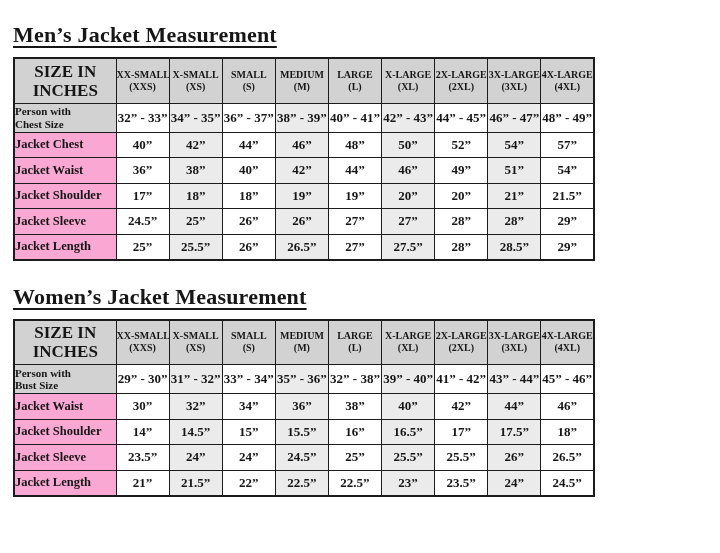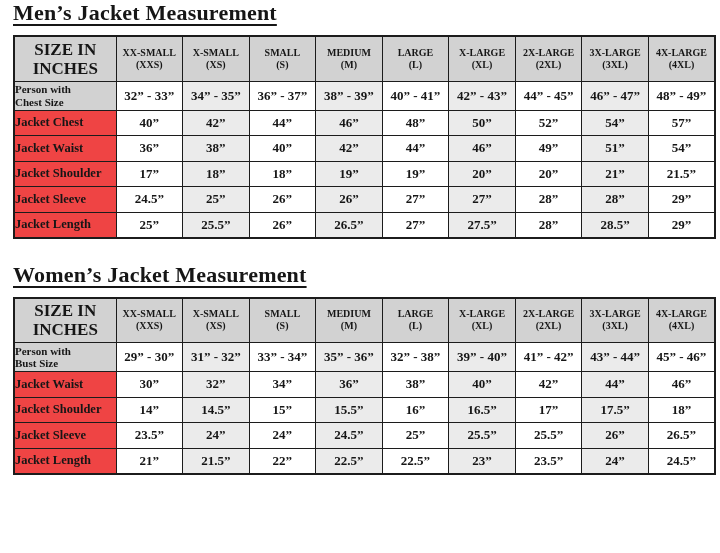--- a/index.html
+++ b/index.html
@@ -3,38 +3,38 @@
 <meta charset="utf-8">
 <style>
   html, body { margin: 0; padding: 0; }
   body {
     width: 720px; height: 553px;
     background: #ffffff;
     color: #161616;
     font-family: "Liberation Serif", "DejaVu Serif", serif;
     overflow: hidden;
   }
-  #content { padding: 0 13px 0 13px; }
+  #content { padding: 22px 13px 0 13px; }
 
   .table-section + .table-section { margin-top: 23px; }
 
   .table-title {
     font-size: 22px;
     font-weight: 700;
     margin: 0 0 9px 0;
     letter-spacing: 0.2px;
     text-decoration: underline;
     text-decoration-thickness: 2px;
     text-underline-offset: 4px;
   }
 
   .size-table {
     border-collapse: collapse;
     table-layout: fixed;
-    width: 703px;
+    width: 582px;
     border: 2.5px solid #1c1c1c;
   }
   .size-table th, .size-table td {
     border: 1.5px solid #1c1c1c;
     padding: 0;
     font-weight: 700;
     overflow: hidden;
     white-space: nowrap;
   }
   .label-col { width: 102px; }
@@ -57,21 +57,21 @@
   }
   .person-label {
     background: #d2d2d2;
     font-size: 11px;
     line-height: 1.12;
     text-align: left;
     padding-left: 5px;
     margin-top: 28px;
   }
   .row-label {
-    background: #ef4444;
+    background: #f9a8d4;
     font-size: 12.5px;
     text-align: left;
     padding-left: 7px;
   }
   td.val {
     font-size: 13px;
     text-align: center;
     background: #ffffff;
   }
   td.val.alt { background: #ebebeb; text-align: center; }

